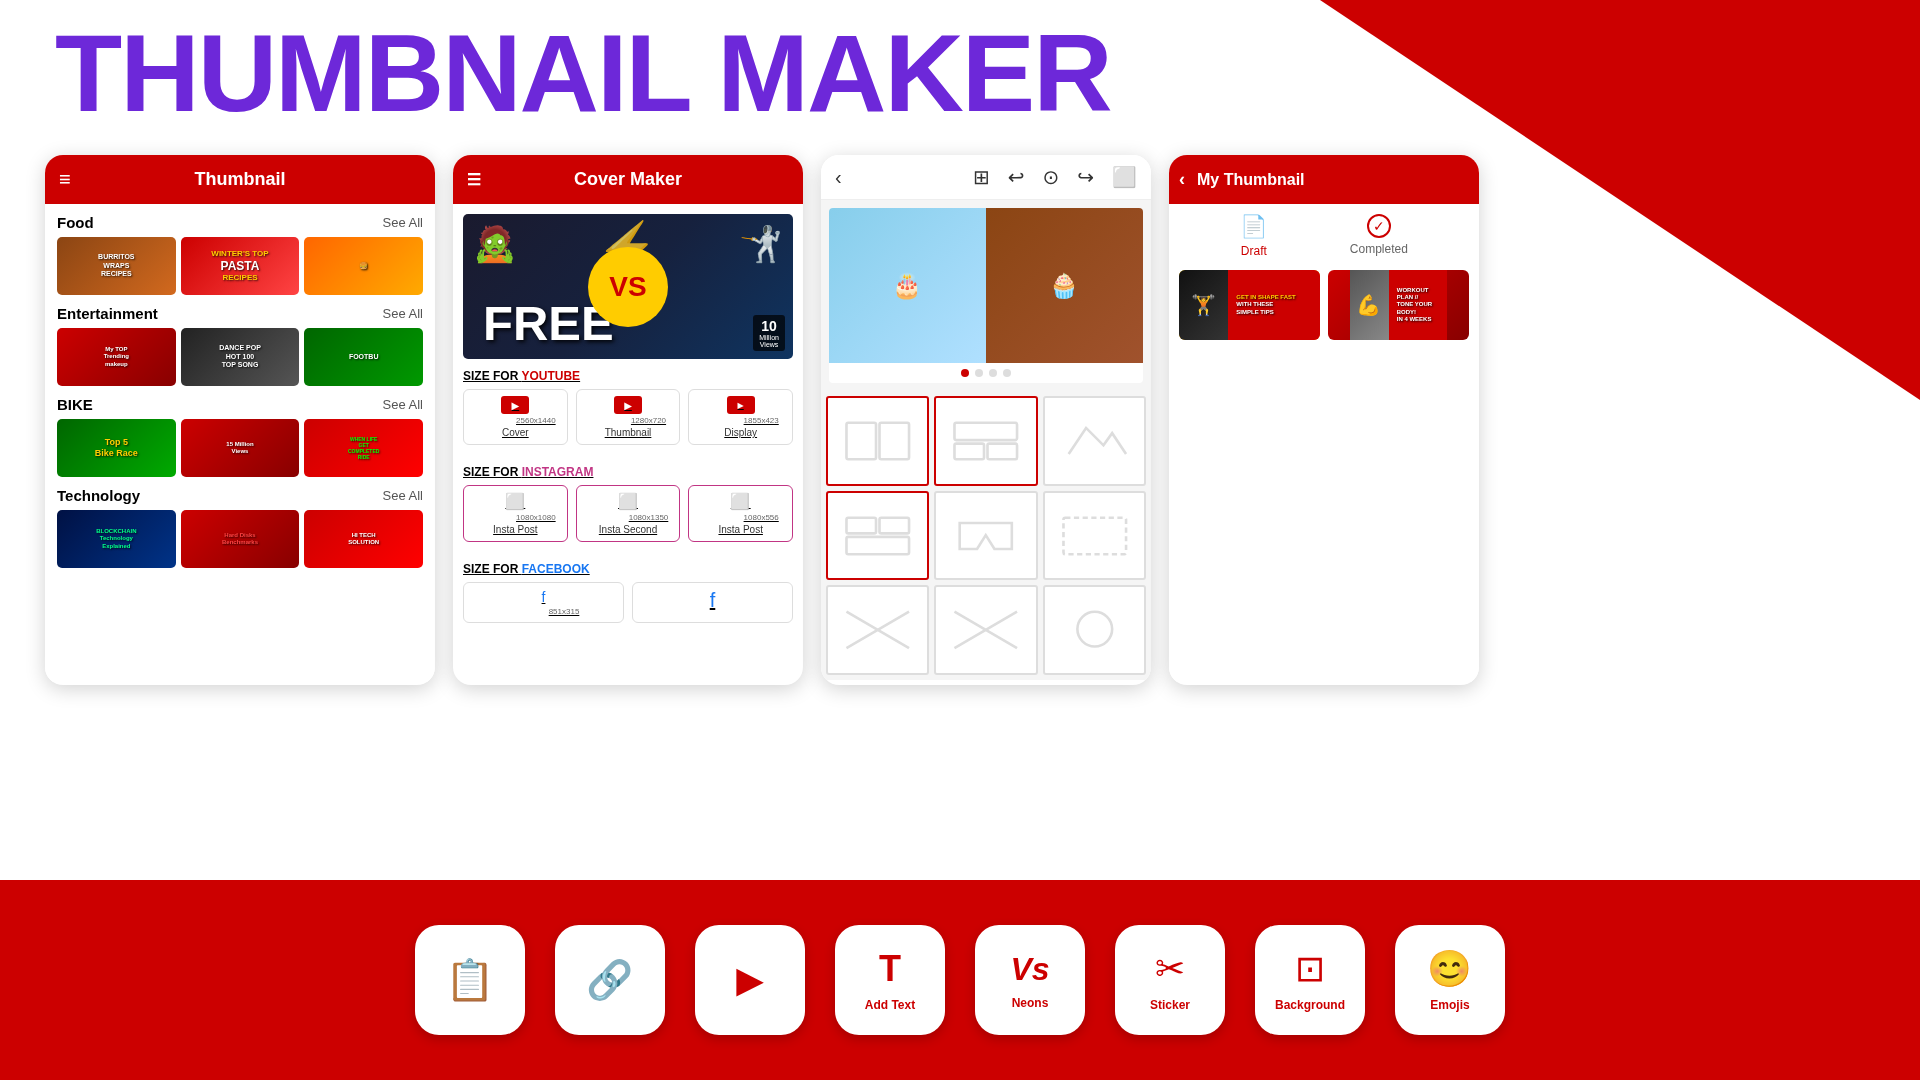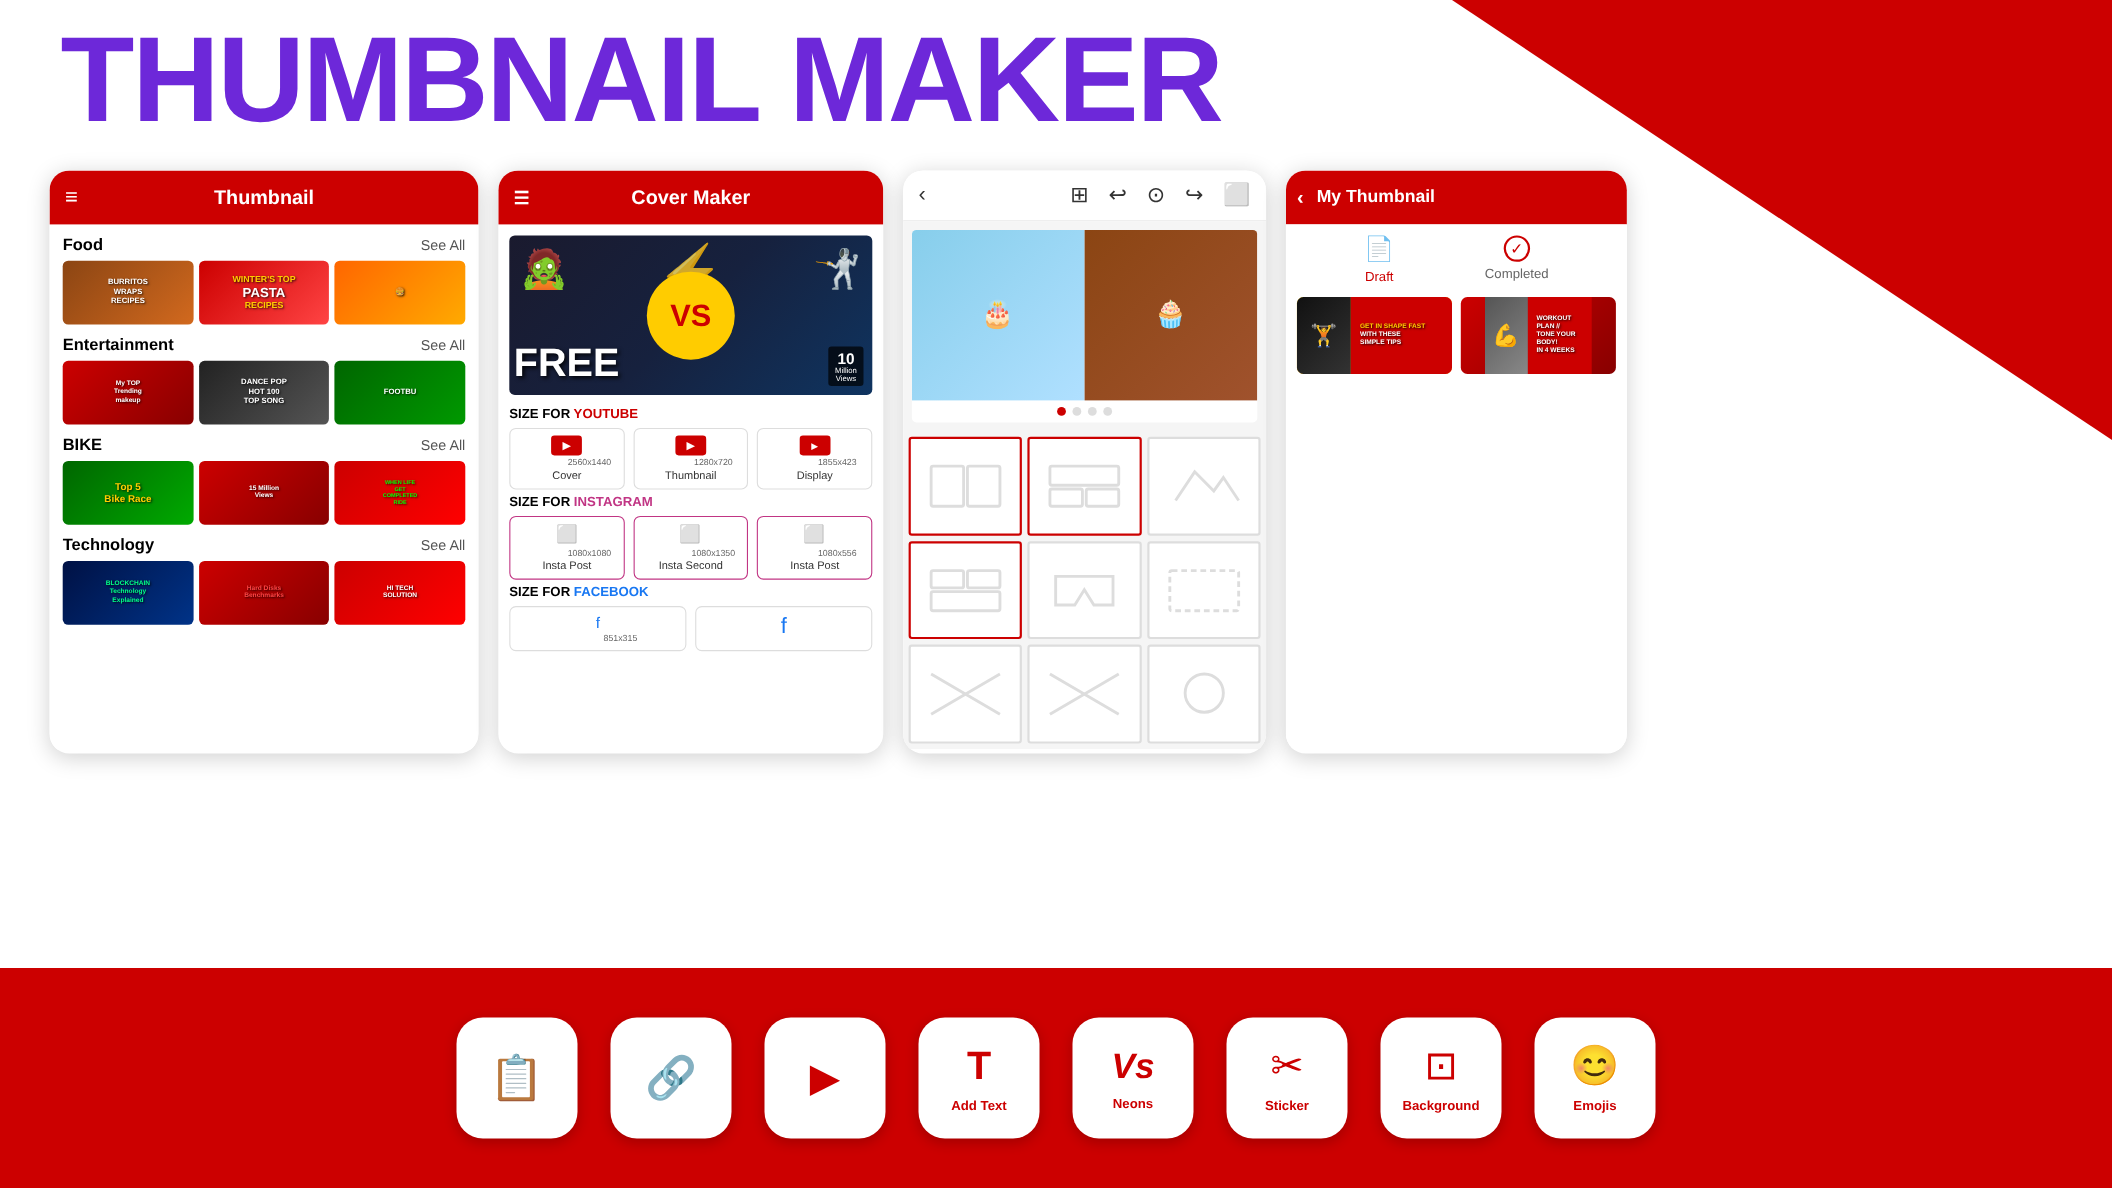--- a/index.html
+++ b/index.html
@@ -178,41 +178,42 @@
       position: absolute;
       top: 50%;
       left: 50%;
       transform: translate(-50%, -50%);
       z-index: 2;
     }
 
     .cover-free-text {
       position: absolute;
       bottom: 8px;
-      left: 4px;
-      font-size: 36px;
+      left: 20px;
+      font-size: 49px;
       font-weight: 900;
       color: #fff;
       text-shadow: 2px 2px 4px rgba(0,0,0,0.9);
     }
 
     .cover-views {
       position: absolute;
       bottom: 8px;
       right: 8px;
       background: rgba(0,0,0,0.7);
       color: #fff;
       padding: 3px 6px;
       border-radius: 3px;
       font-size: 9px;
       text-align: center;
     }
 
     .size-section {
-      margin-bottom: 4px;
+      margin-bottom: 20px;
+      text-decoration: underline;
     }
 
     .size-label {
       font-size: 12px;
       font-weight: bold;
       margin-bottom: 6px;
     }
 
     .size-label span { color: #cc0000; }
 

